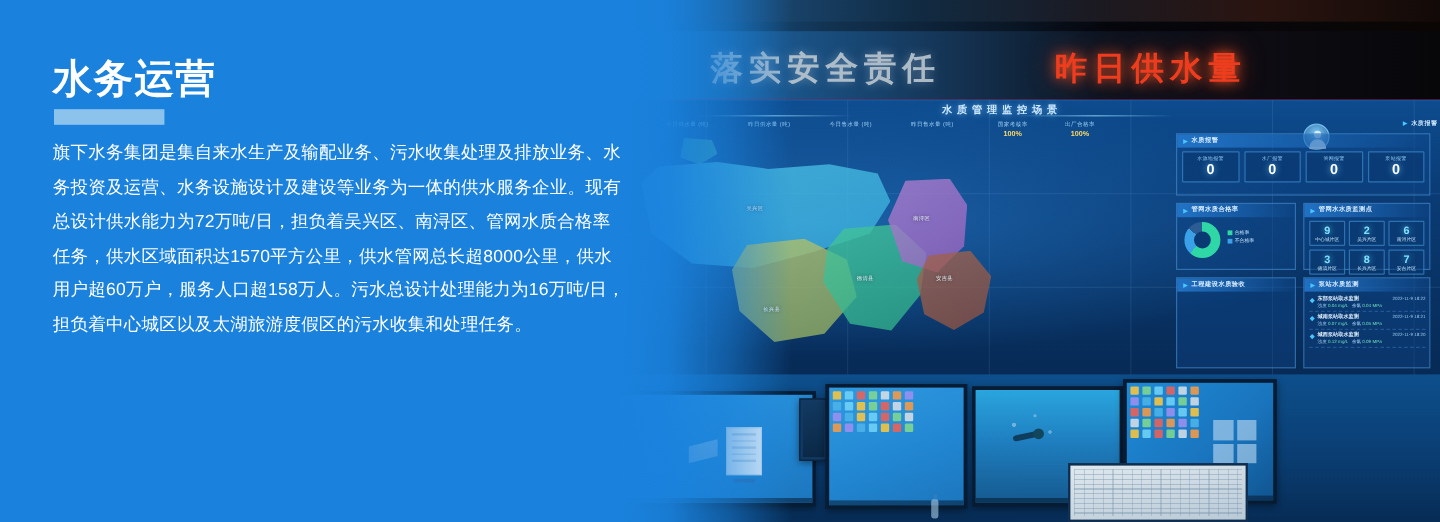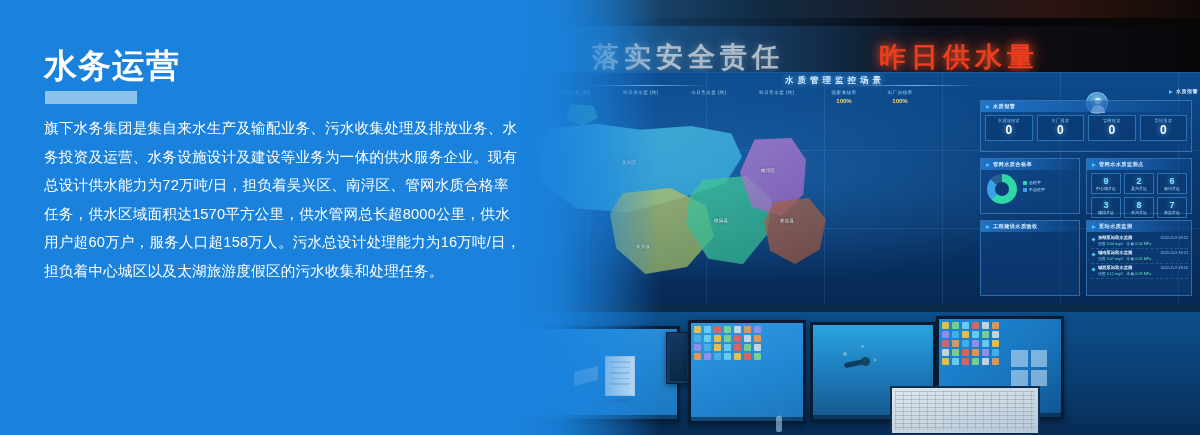--- a/index.html
+++ b/index.html
@@ -31,21 +31,21 @@
     background:linear-gradient(90deg,#1a7fd0 0%,#1b5b94 22%,#14304e 46%,#0b1420 62%,#0d0c12 80%,#07070a 100%);
   }
   .banner-txt {
     position:absolute; top:50%; transform:translateY(-50%);
     font-size:27px; font-weight:bold; letter-spacing:5px; white-space:nowrap;
   }
   .banner-left { left:122px; color:#b9c6cf; text-shadow:0 0 8px rgba(180,200,220,.5); opacity:.92; }
   .banner-right { left:409px; color:#ee3c1e; text-shadow:0 0 10px rgba(255,90,40,.85),0 0 22px rgba(255,60,20,.5); }
 
   
-  .wall { position:absolute; left:0; top:72px; width:100%; height:232px; background:#be185d; overflow:hidden; }
+  .wall { position:absolute; left:0; top:83px; width:100%; height:232px; background:#be185d; overflow:hidden; }
   .wall-bg {
     position:absolute; inset:0;
     background:
       radial-gradient(ellipse at 30% 45%, rgba(40,130,215,.55) 0%, rgba(10,45,95,0) 60%),
       linear-gradient(180deg,#0d4c8f 0%,#0a3b74 35%,#072a55 100%);
   }
   
   .wall-grid {
     position:absolute; inset:0; opacity:.22;
     background-image:

